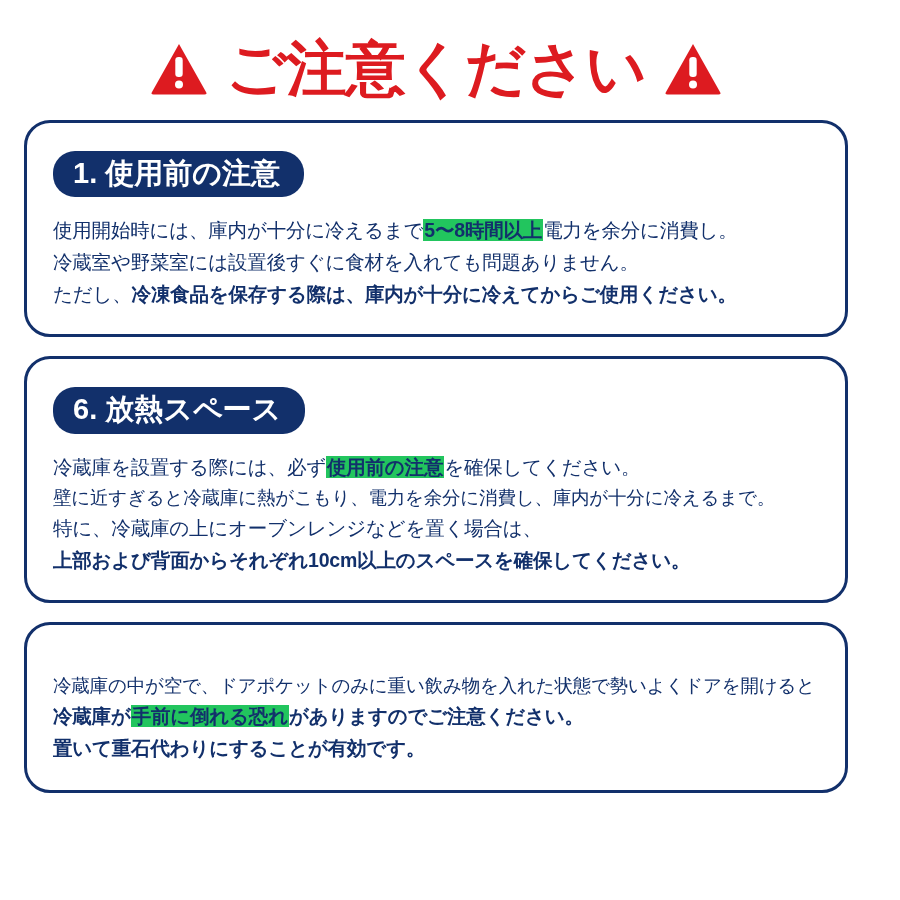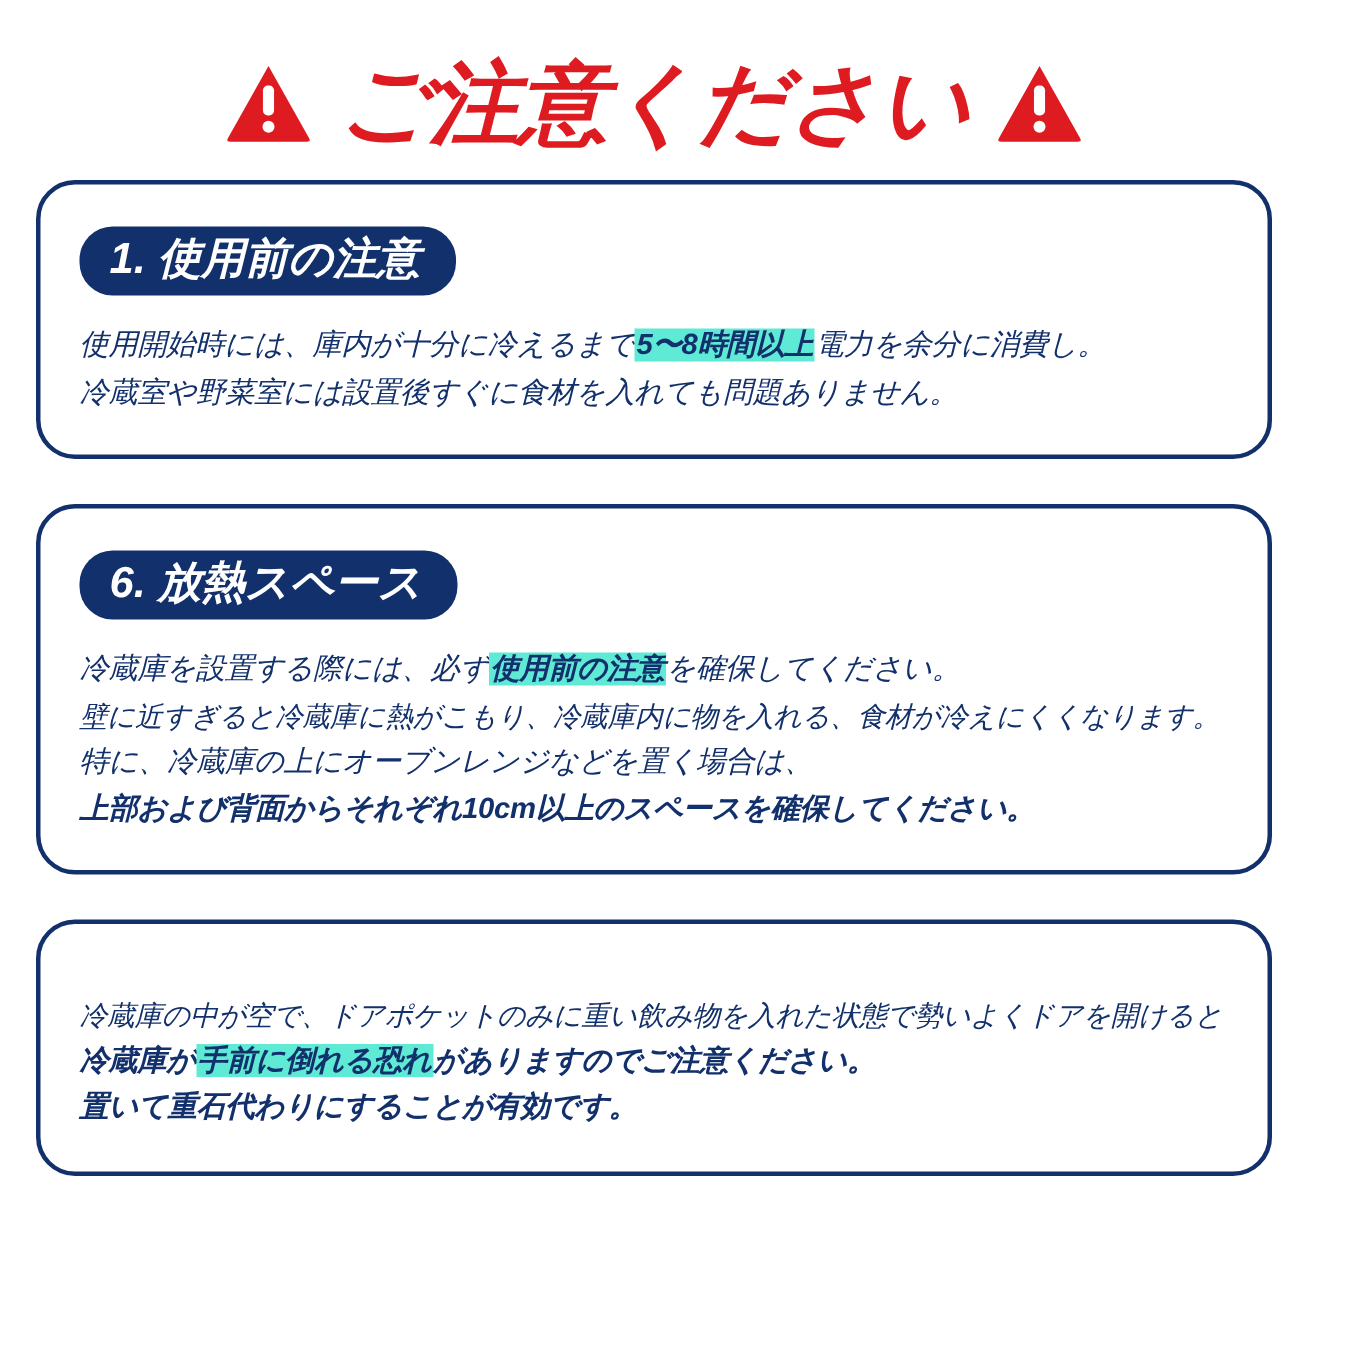--- a/index.html
+++ b/index.html
@@ -10,21 +10,20 @@
     background: #ffffff;
     font-family: "Liberation Sans", "DejaVu Sans", sans-serif;
     color: #12306b;
     overflow: hidden;
   }
   .page {
     position: relative;
     width: 872px;
     height: 900px;
     padding: 0;
-    font-style: italic;
   }
 
   
   .title-row {
     display: flex;
     align-items: center;
     justify-content: center;
     gap: 18px;
     height: 120px;
     padding-top: 18px;
@@ -41,21 +40,21 @@
     font-weight: bold;
     letter-spacing: -1px;
     color: #dd1b20;
     line-height: 1;
     white-space: nowrap;
   }
 
   
   .card {
     position: relative;
-    margin: 0 auto 30px auto;
+    margin: 0 auto 19px auto;
     width: 824px;
     border: 3px solid #12306b;
     border-radius: 26px;
     padding: 30px 26px 22px 26px;
     background: #fff;
   }
   .badge {
     display: inline-block;
     background: #12306b;
     color: #ffffff;
@@ -74,21 +73,21 @@
   .ln {
     font-size: 19.5px;
     line-height: 1.62;
     color: #12306b;
     white-space: nowrap;
     letter-spacing: -0.2px;
   }
   .ln.small { font-size: 18.5px; }
   .ln b { font-weight: bold; }
   .hl {
-    background: #5eead4;
+    background: #22c55e;
     font-weight: bold;
     padding: 0 1px;
   }
 
   
   #card1 { padding-bottom: 24px; }
   #card2 { padding-bottom: 24px; }
   #card3 { padding-bottom: 26px; }
 </style>
 </head>
@@ -116,31 +115,34 @@
 
   <section class="card" id="card1">
     <div class="badge">1. 使用前の注意</div>
     <div class="body-lines">
       <div class="ln">
         <span>使用開始時には、庫内が十分に冷えるまで</span><span class="hl">5〜8時間以上</span><span>電力を余分に消費し。</span>
       </div>
       <div class="ln">
         <span>冷蔵室や野菜室には設置後すぐに食材を入れても問題ありません。</span>
       </div>
+      <div class="ln">
+        <span>ただし、</span><b>冷凍食品を保存する際は、庫内が十分に冷えてからご使用ください。</b>
+      </div>
     </div>
   </section>
 
   <section class="card" id="card2">
     <div class="badge">6. 放熱スペース</div>
     <div class="body-lines">
       <div class="ln">
         <span>冷蔵庫を設置する際には、必ず</span><span class="hl">使用前の注意</span><span>を確保してください。</span>
       </div>
       <div class="ln small">
-        <span>壁に近すぎると冷蔵庫に熱がこもり、冷蔵庫内に物を入れる、食材が冷えにくくなります。</span>
+        <span>壁に近すぎると冷蔵庫に熱がこもり、電力を余分に消費し、庫内が十分に冷えるまで。</span>
       </div>
       <div class="ln">
         <span>特に、冷蔵庫の上にオーブンレンジなどを置く場合は、</span>
       </div>
       <div class="ln">
         <b>上部および背面からそれぞれ10cm以上のスペースを確保してください。</b>
       </div>
     </div>
   </section>
 

